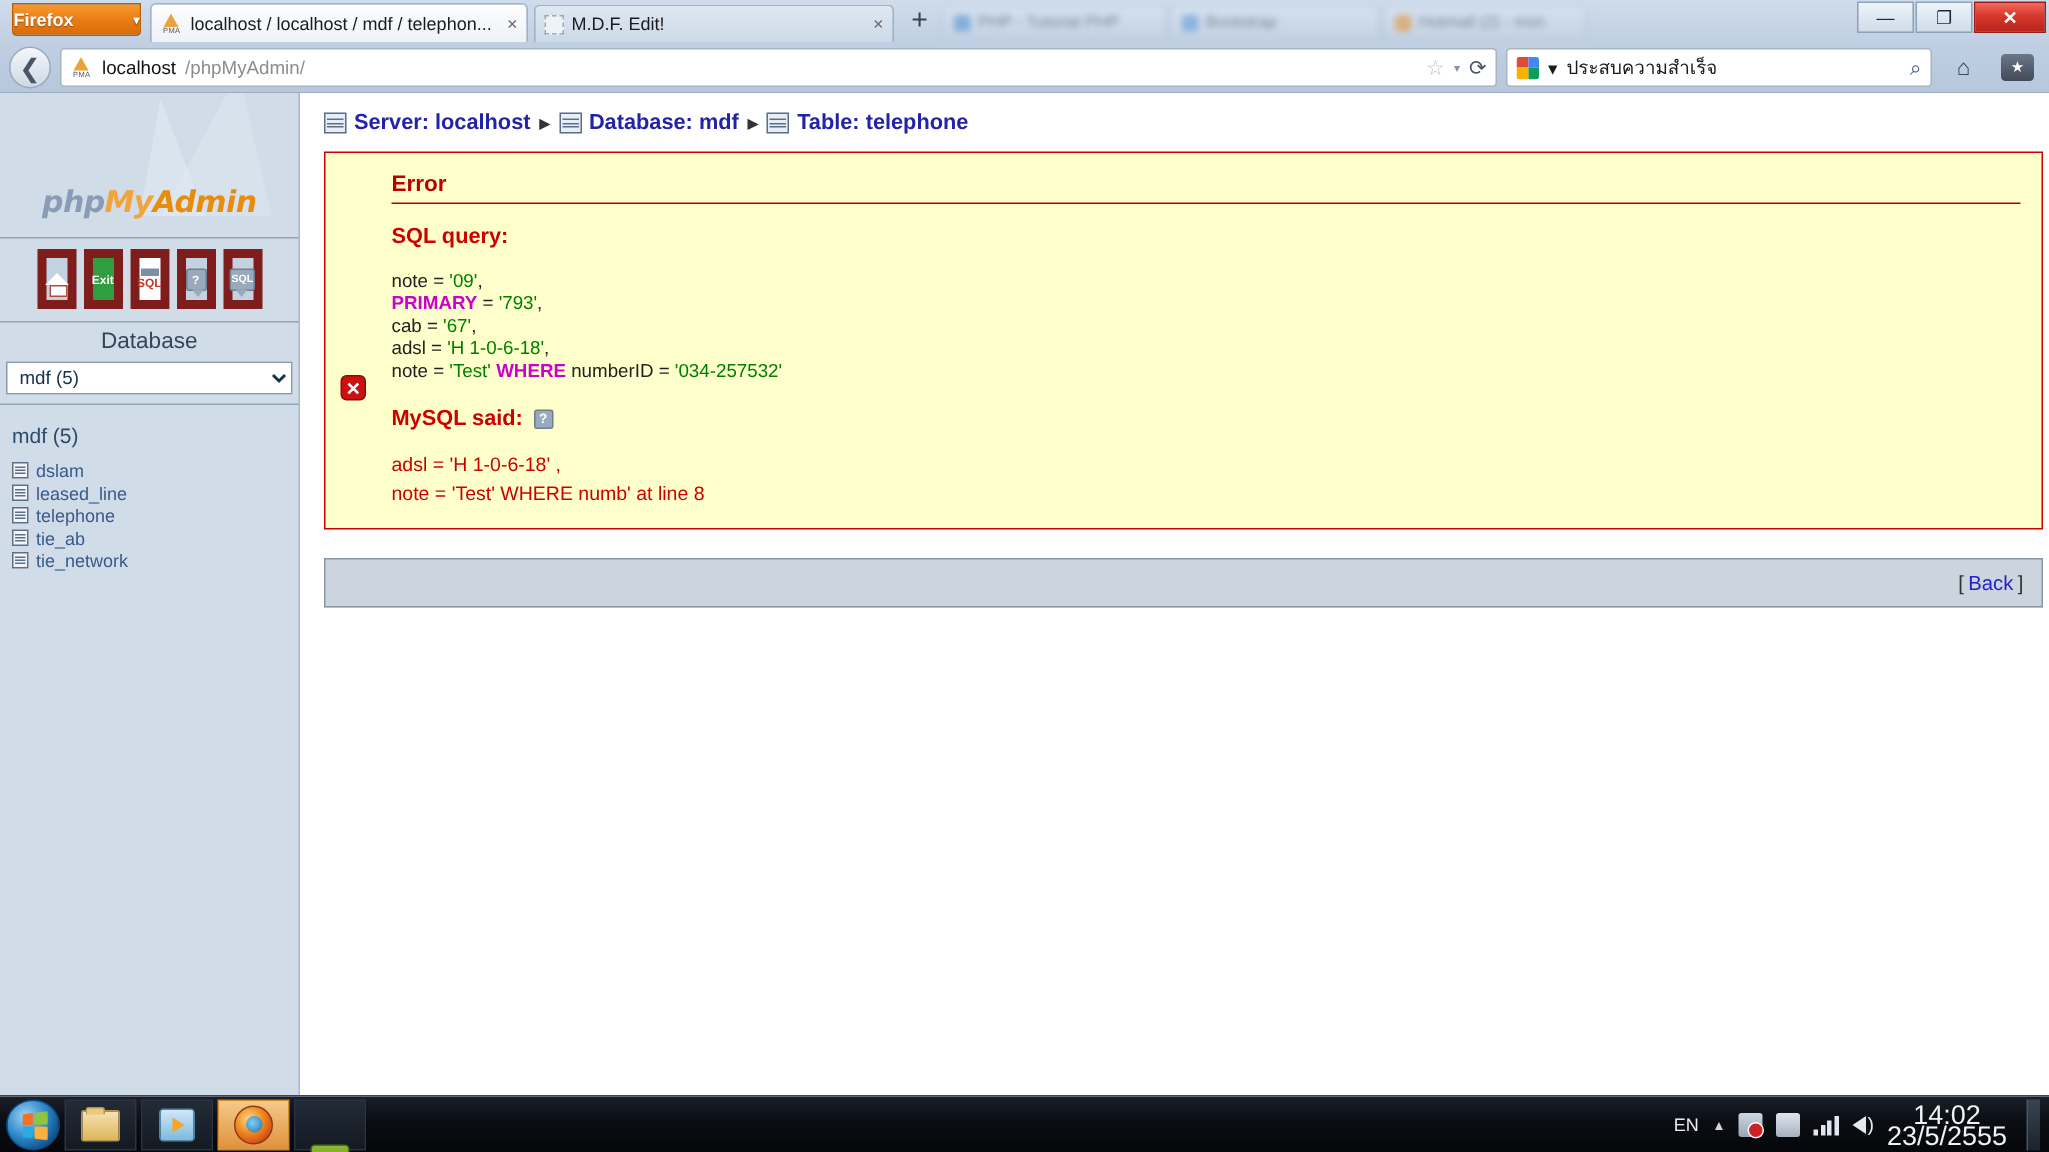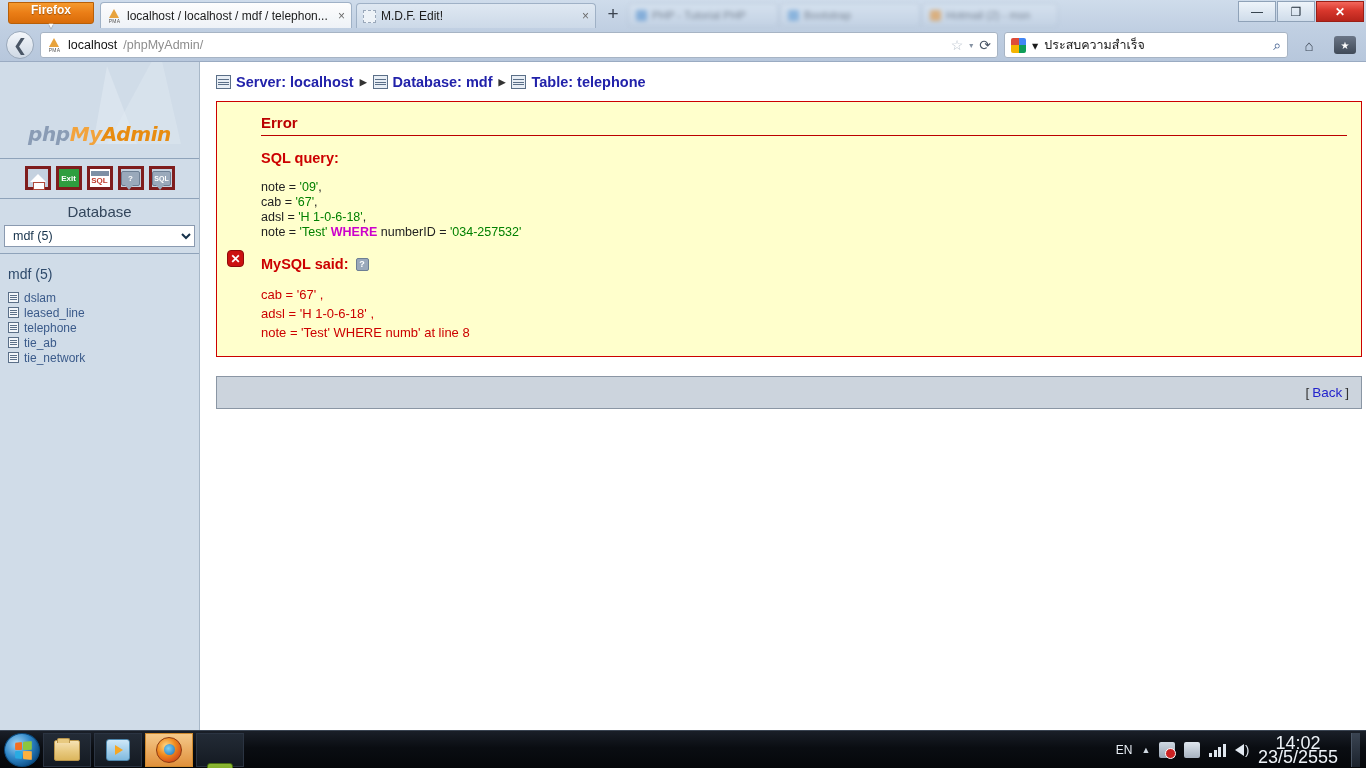--- a/index.html
+++ b/index.html
@@ -22,21 +22,20 @@
   .tabstrip {
     position: absolute; left: 0; top: 0; width: 1366px; height: 28px;
   }
   .ff-button {
     position: absolute; left: 8px; top: 2px; width: 86px; height: 22px;
     background: linear-gradient(to bottom, #f59a2e 0%, #ea7d16 50%, #d96c09 100%);
     border: 1px solid #b75f08; border-radius: 0 0 3px 3px;
     color: #fff; font-size: 12px; font-weight: bold;
     display: flex; align-items: center; justify-content: space-between; gap: 4px;
     text-shadow: 0 1px 1px rgba(0,0,0,.35);
-    flex-direction: column;
   }
   .ff-button .caret { font-size: 8px; }
 
   .tab {
     position: absolute; top: 3px; height: 25px;
     border: 1px solid #9fb1c6; border-bottom: none;
     border-radius: 4px 4px 0 0;
     display: flex; align-items: center; padding: 0 6px; gap: 5px;
     font-size: 12px; color: #1b1b1b; white-space: nowrap; overflow: hidden;
   }
@@ -178,21 +177,21 @@
     letter-spacing: -.4px;
   }
   .pma-logo .php { color: #8a9cb5; }
   .pma-logo .my { color: #f2a33c; }
   .pma-logo .admin { color: #e88c10; }
   .hr-line { height: 1px; background: #8fa3ba; margin: 0; }
   .iconrow {
     display: flex; justify-content: center; gap: 5px; padding: 7px 0 8px;
   }
   .navicon {
-    width: 26px; height: 24px; border: 3px solid #7f1d1d;
+    width: 26px; height: 40px; border: 6px solid #7f1d1d;
     background: #c4d1df; display: flex; align-items: center;
     justify-content: center; font-size: 11px; position: relative;
   }
   .navicon .house {
     width: 0; height: 0; border-left: 8px solid transparent;
     border-right: 8px solid transparent; border-bottom: 8px solid #fff;
     position: relative;
   }
   .navicon .house::after {
     content: ""; position: absolute; left: -5px; top: 8px;
@@ -628,37 +627,39 @@
         <div class="err-title">Error</div>
         <div class="err-rule"></div>
 
         <div class="sql-head">SQL query:</div>
 
         <div class="sqlblock">
           <div>
             <span class="idf">note = </span><span class="str">'09'</span><span class="idf">,</span>
           </div>
           <div>
+            <span class="kw">PRIMARY</span><span class="idf"> = </span><span class="str">'793'</span><span class="idf">,</span>
+          </div>
+          <div>
             <span class="idf">cab = </span><span class="str">'67'</span><span class="idf">,</span>
           </div>
           <div>
             <span class="idf">adsl = </span><span class="str">'H 1-0-6-18'</span><span class="idf">,</span>
           </div>
           <div>
             <span class="idf">note = </span><span class="str">'Test'</span><span class="idf"> </span><span class="kw">WHERE</span><span class="idf"> numberID = </span><span class="str">'034-257532'</span>
           </div>
         </div>
 
         <div class="mysql-head">
           <span>MySQL said:</span>
           <span class="help-ico">?</span>
         </div>
 
         <div class="mysql-msg">
-          <div>cab = '67' ,</div>
           <div>adsl = 'H 1-0-6-18' ,</div>
           <div>note = 'Test' WHERE numb' at line 8</div>
         </div>
       </div>
 
       <div class="footerbar">
         <span>[</span>
         <a href="#">Back</a>
         <span>]</span>
       </div>

